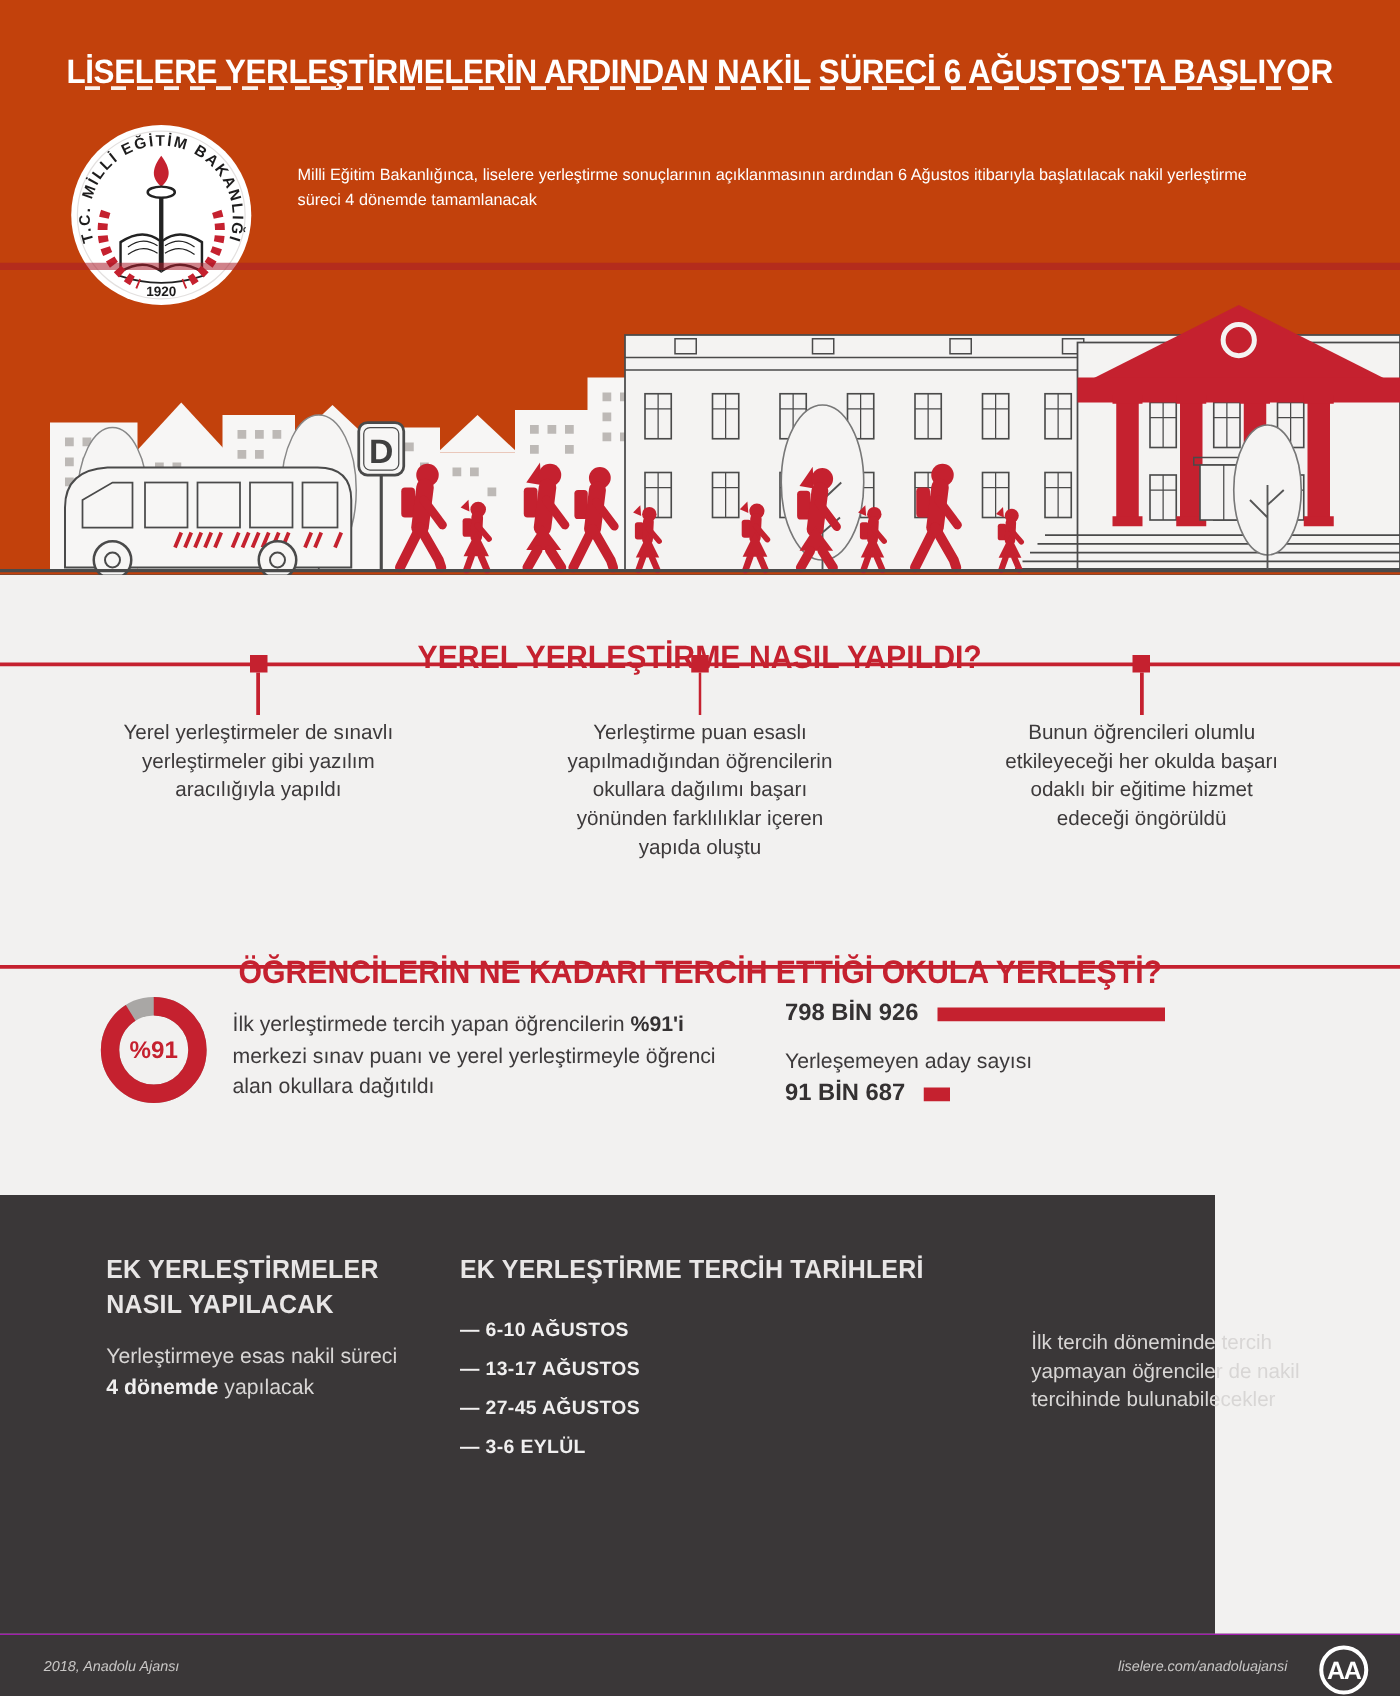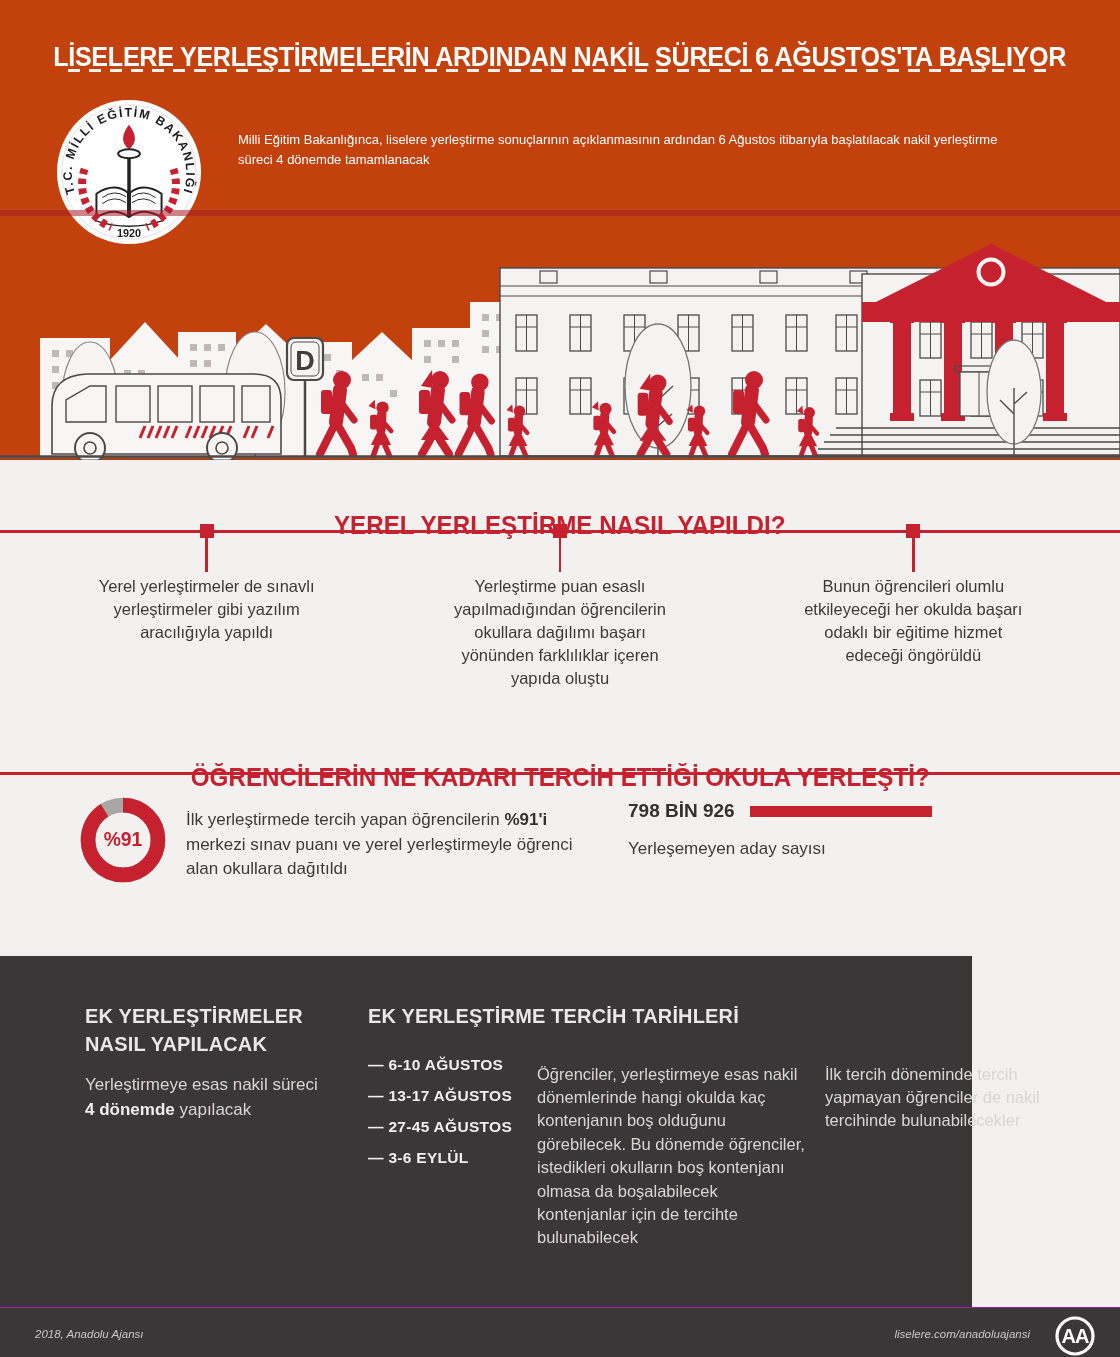--- a/index.html
+++ b/index.html
@@ -397,41 +397,44 @@
 
     <div class="stats">
       <div class="stat">
         <div class="stat-valrow">
           <span class="stat-value">798 BİN 926</span>
           <span class="stat-bar" style="width: 182px;"></span>
         </div>
       </div>
       <div class="stat">
         <div class="stat-label">Yerleşemeyen aday sayısı</div>
+        <div class="stat-valrow">
+          <span class="stat-value">91 BİN 687</span>
+          <span class="stat-bar" style="width: 21px;"></span>
+        </div>
       </div>
     </div>
   </section>
 
   <section class="dark">
     <div class="dk-left">
       <h3><span class="cond-l">EK YERLEŞTİRMELER NASIL YAPILACAK</span></h3>
       <p><span>Yerleştirmeye esas nakil süreci </span><b>4 dönemde</b><span> yapılacak</span></p>
     </div>
 
     <div class="dk-dates">
       <h3><span class="cond-l">EK YERLEŞTİRME TERCİH TARİHLERİ</span></h3>
       <div class="dk-date-list">
         <div class="dk-date">— 6-10 AĞUSTOS</div>
         <div class="dk-date">— 13-17 AĞUSTOS</div>
         <div class="dk-date">— 27-45 AĞUSTOS</div>
         <div class="dk-date">— 3-6 EYLÜL</div>
       </div>
     </div>
 
-    <p class="dk-mid">Öğrenciler, yerleştirmeye esas nakil dönemlerinde hangi okulda kaç kontenjanın boş olduğunu görebilecek. Bu dönemde öğrenciler, istedikleri okulların boş kontenjanı olmasa da boşalabilecek kontenjanlar için de tercihte bulunabilecek</p>
     <p class="dk-right">İlk tercih döneminde tercih yapmayan öğrenciler de nakil tercihinde bulunabilecekler</p>
   </section>
 
   <footer class="footer">
     <span class="credit">2018, Anadolu Ajansı</span>
     <a class="handle" href="#">liselere.com/anadoluajansi</a>
     <svg class="aa-logo" viewBox="0 0 46 46">
       <circle cx="23" cy="24" r="18" fill="none" stroke="#ffffff" stroke-width="3.2"></circle>
       <text x="23" y="31" text-anchor="middle" font-size="20" font-weight="bold" fill="#ffffff" letter-spacing="-1">AA</text>
     </svg>

